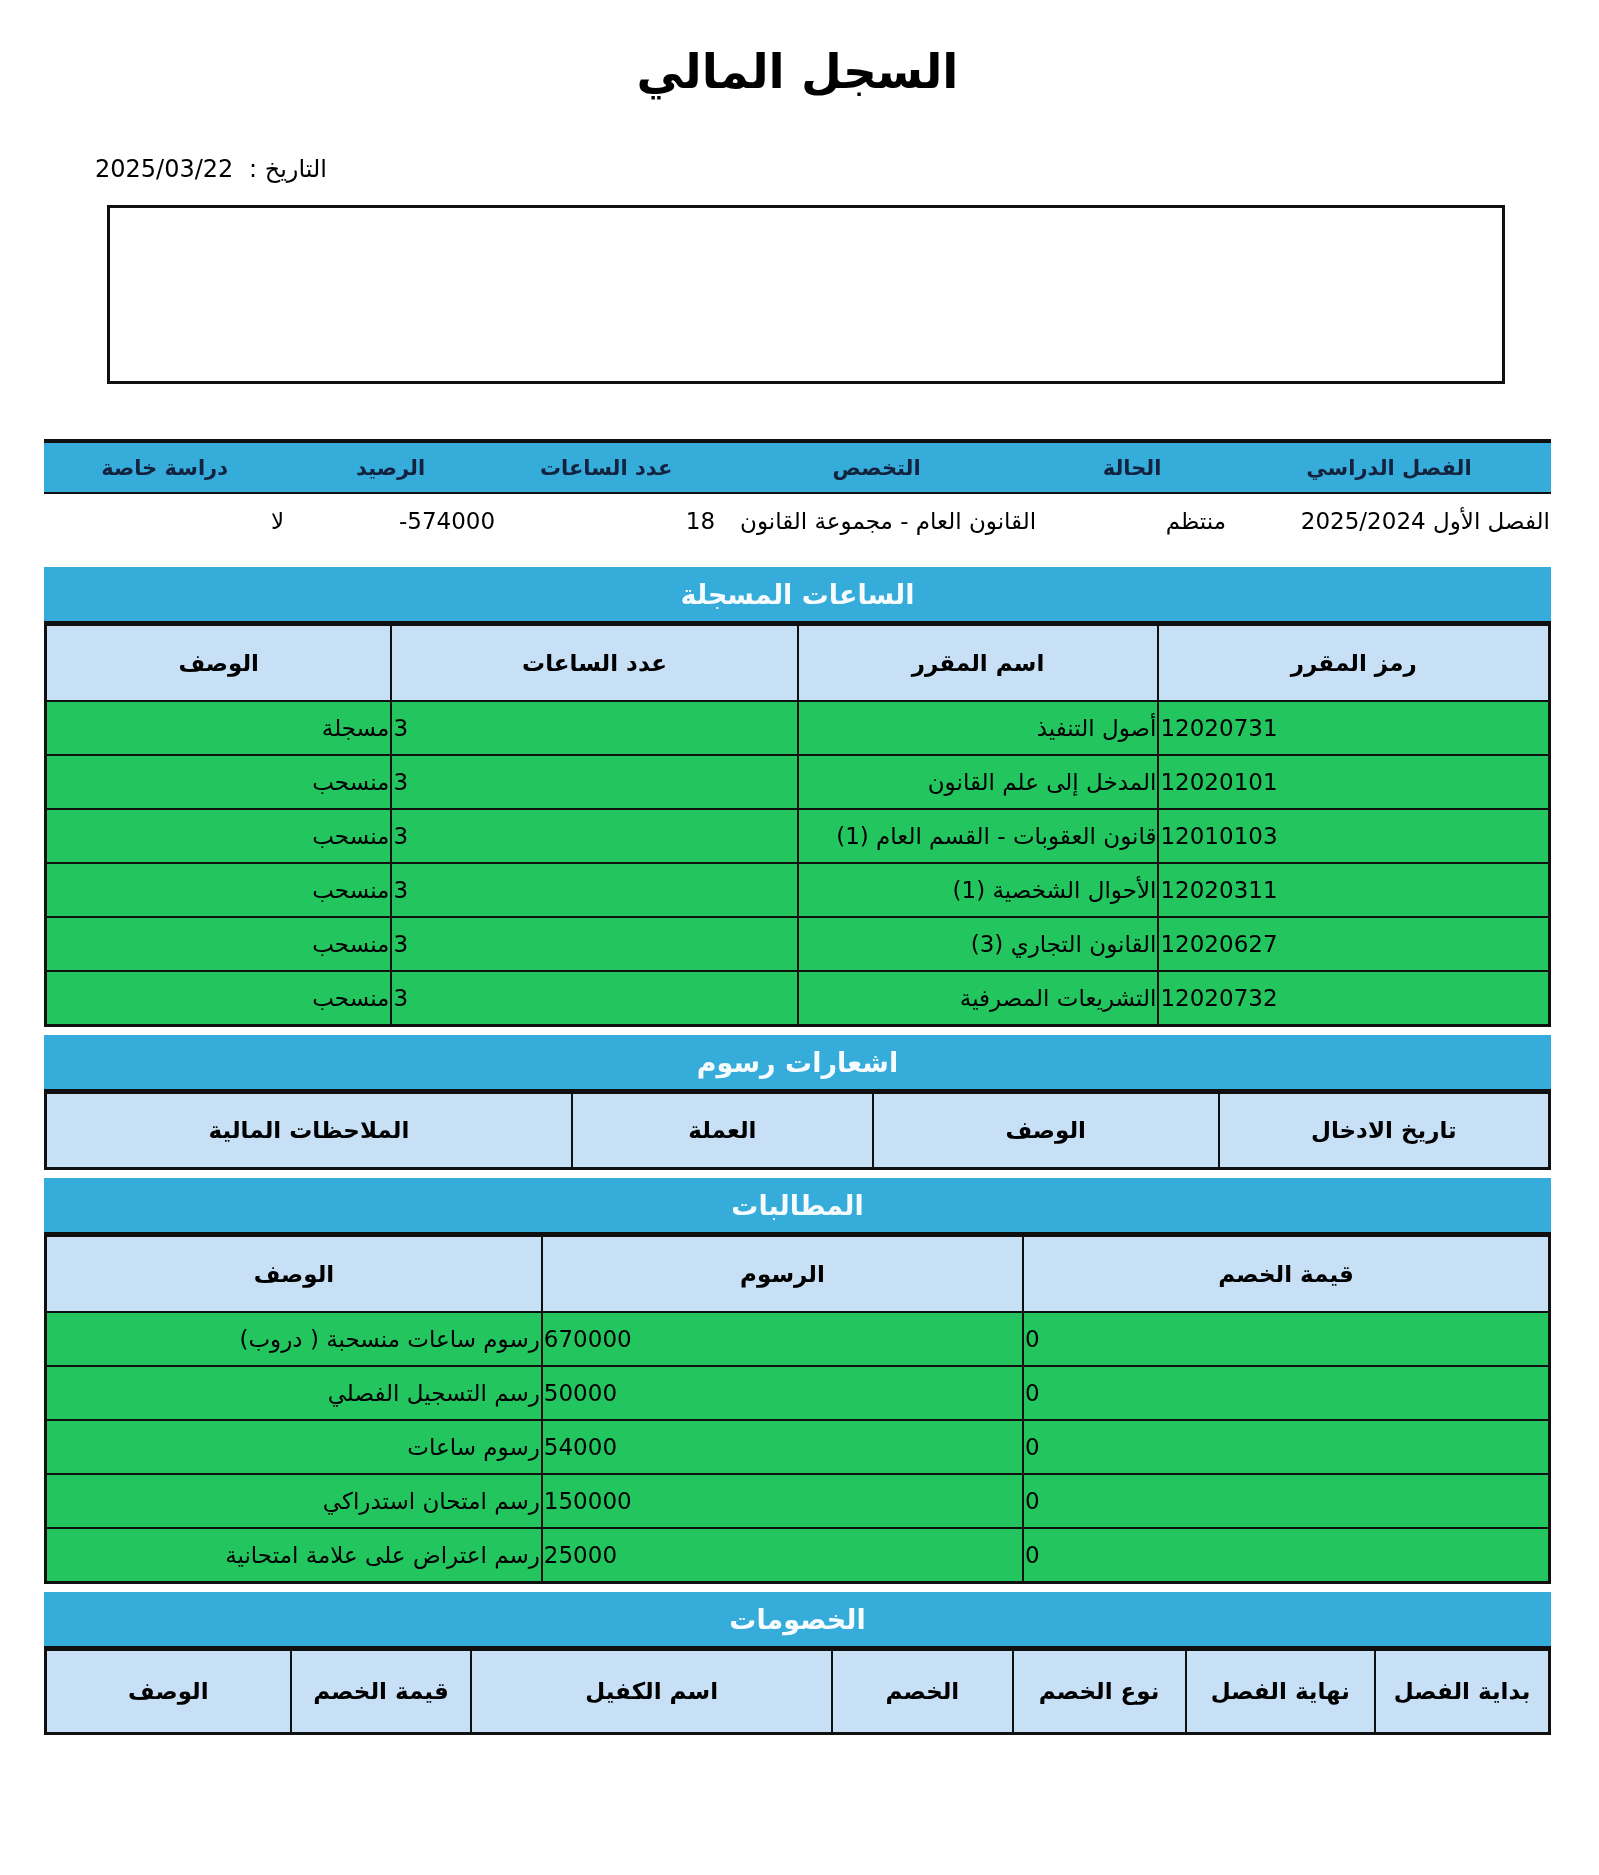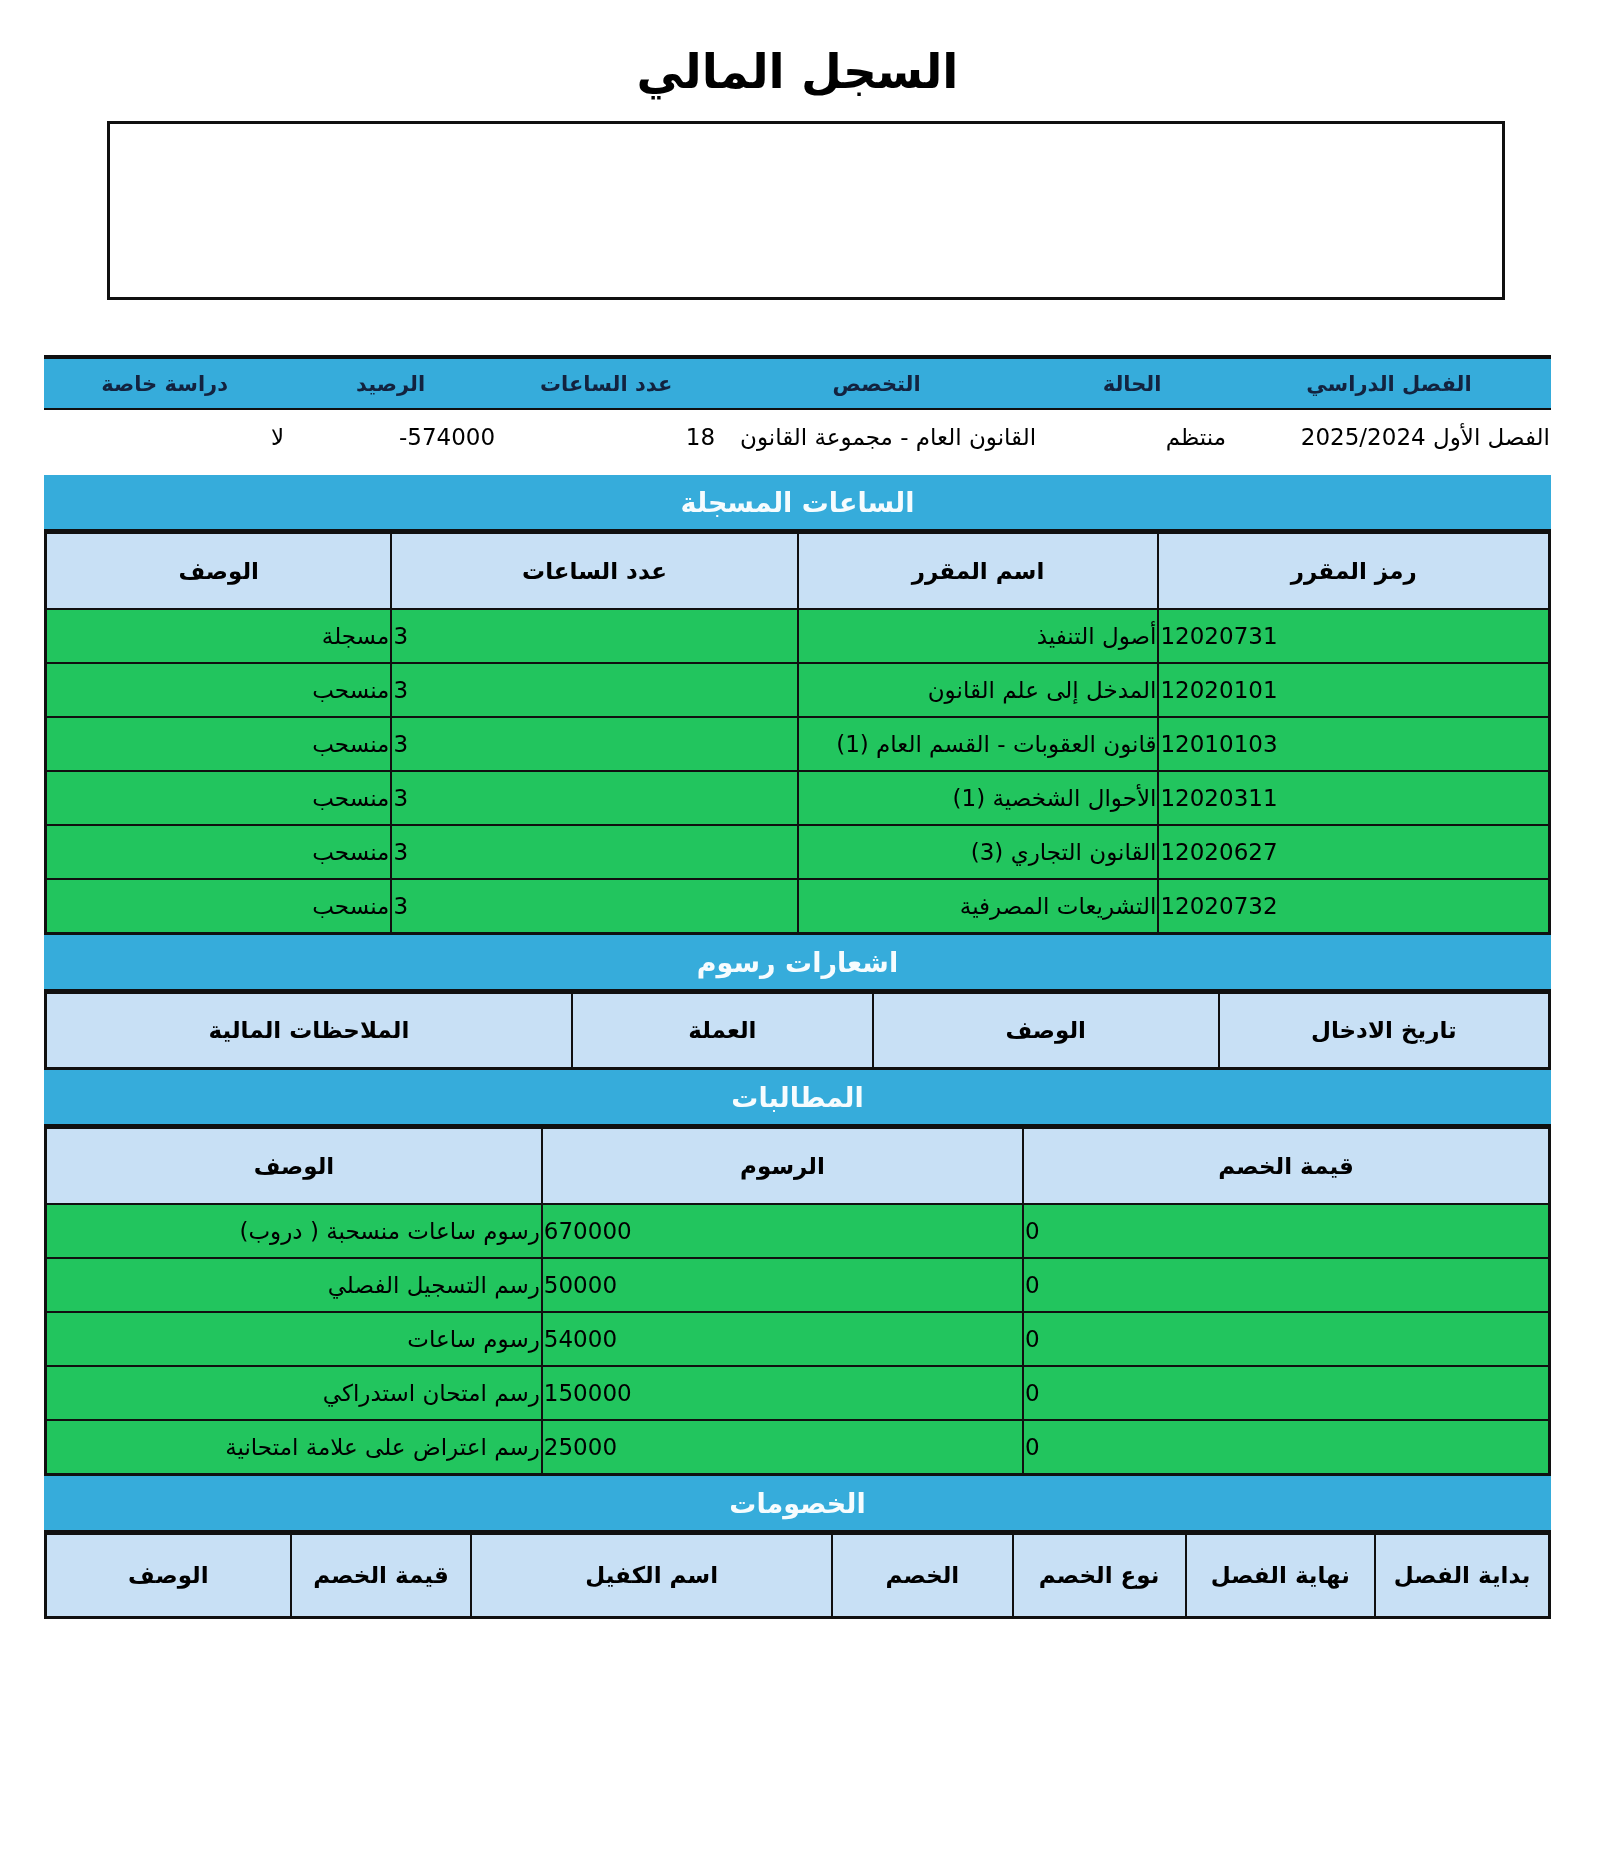--- a/index.html
+++ b/index.html
@@ -76,20 +76,21 @@
 
   .section-band {
     background: var(--band-blue, #36ACDB);
     color: var(--band-text-light, #F6FCFE);
     font-weight: bold;
     font-size: 27px;
     text-align: center;
     height: 57px;
     line-height: 55px;
     border-bottom: 3px solid var(--border-black,#101010);
+    margin-top: 8px;
   }
 
   table.data-table { border: 3px solid var(--border-black,#101010); border-top-width: 2px; }
   .data-table th {
     background: var(--header-light-blue, #C8E0F5);
     font-size: 23px;
     font-weight: bold;
     height: 76px;
     border: 2px solid var(--border-black,#101010);
     color: #000;
@@ -105,20 +106,24 @@
 
   .ltr-num { direction: ltr; unicode-bidi: isolate; }
 </style>
 </head>
 <body>
 
 <div class="page">
 
   <h1 class="doc-title">السجل المالي</h1>
 
+  <div class="date-line">
+    <span class="lbl">التاريخ :</span>
+    <span>2025/03/22</span>
+  </div>
 
   <div class="info-box"></div>
 
   <table class="tbl summary-table" data-table="summary">
     <colgroup>
       <col style="width:21.5%">
         <col style="width:12.6%">
         <col style="width:21.3%">
       <col style="width:14.6%">
         <col style="width:14%">

